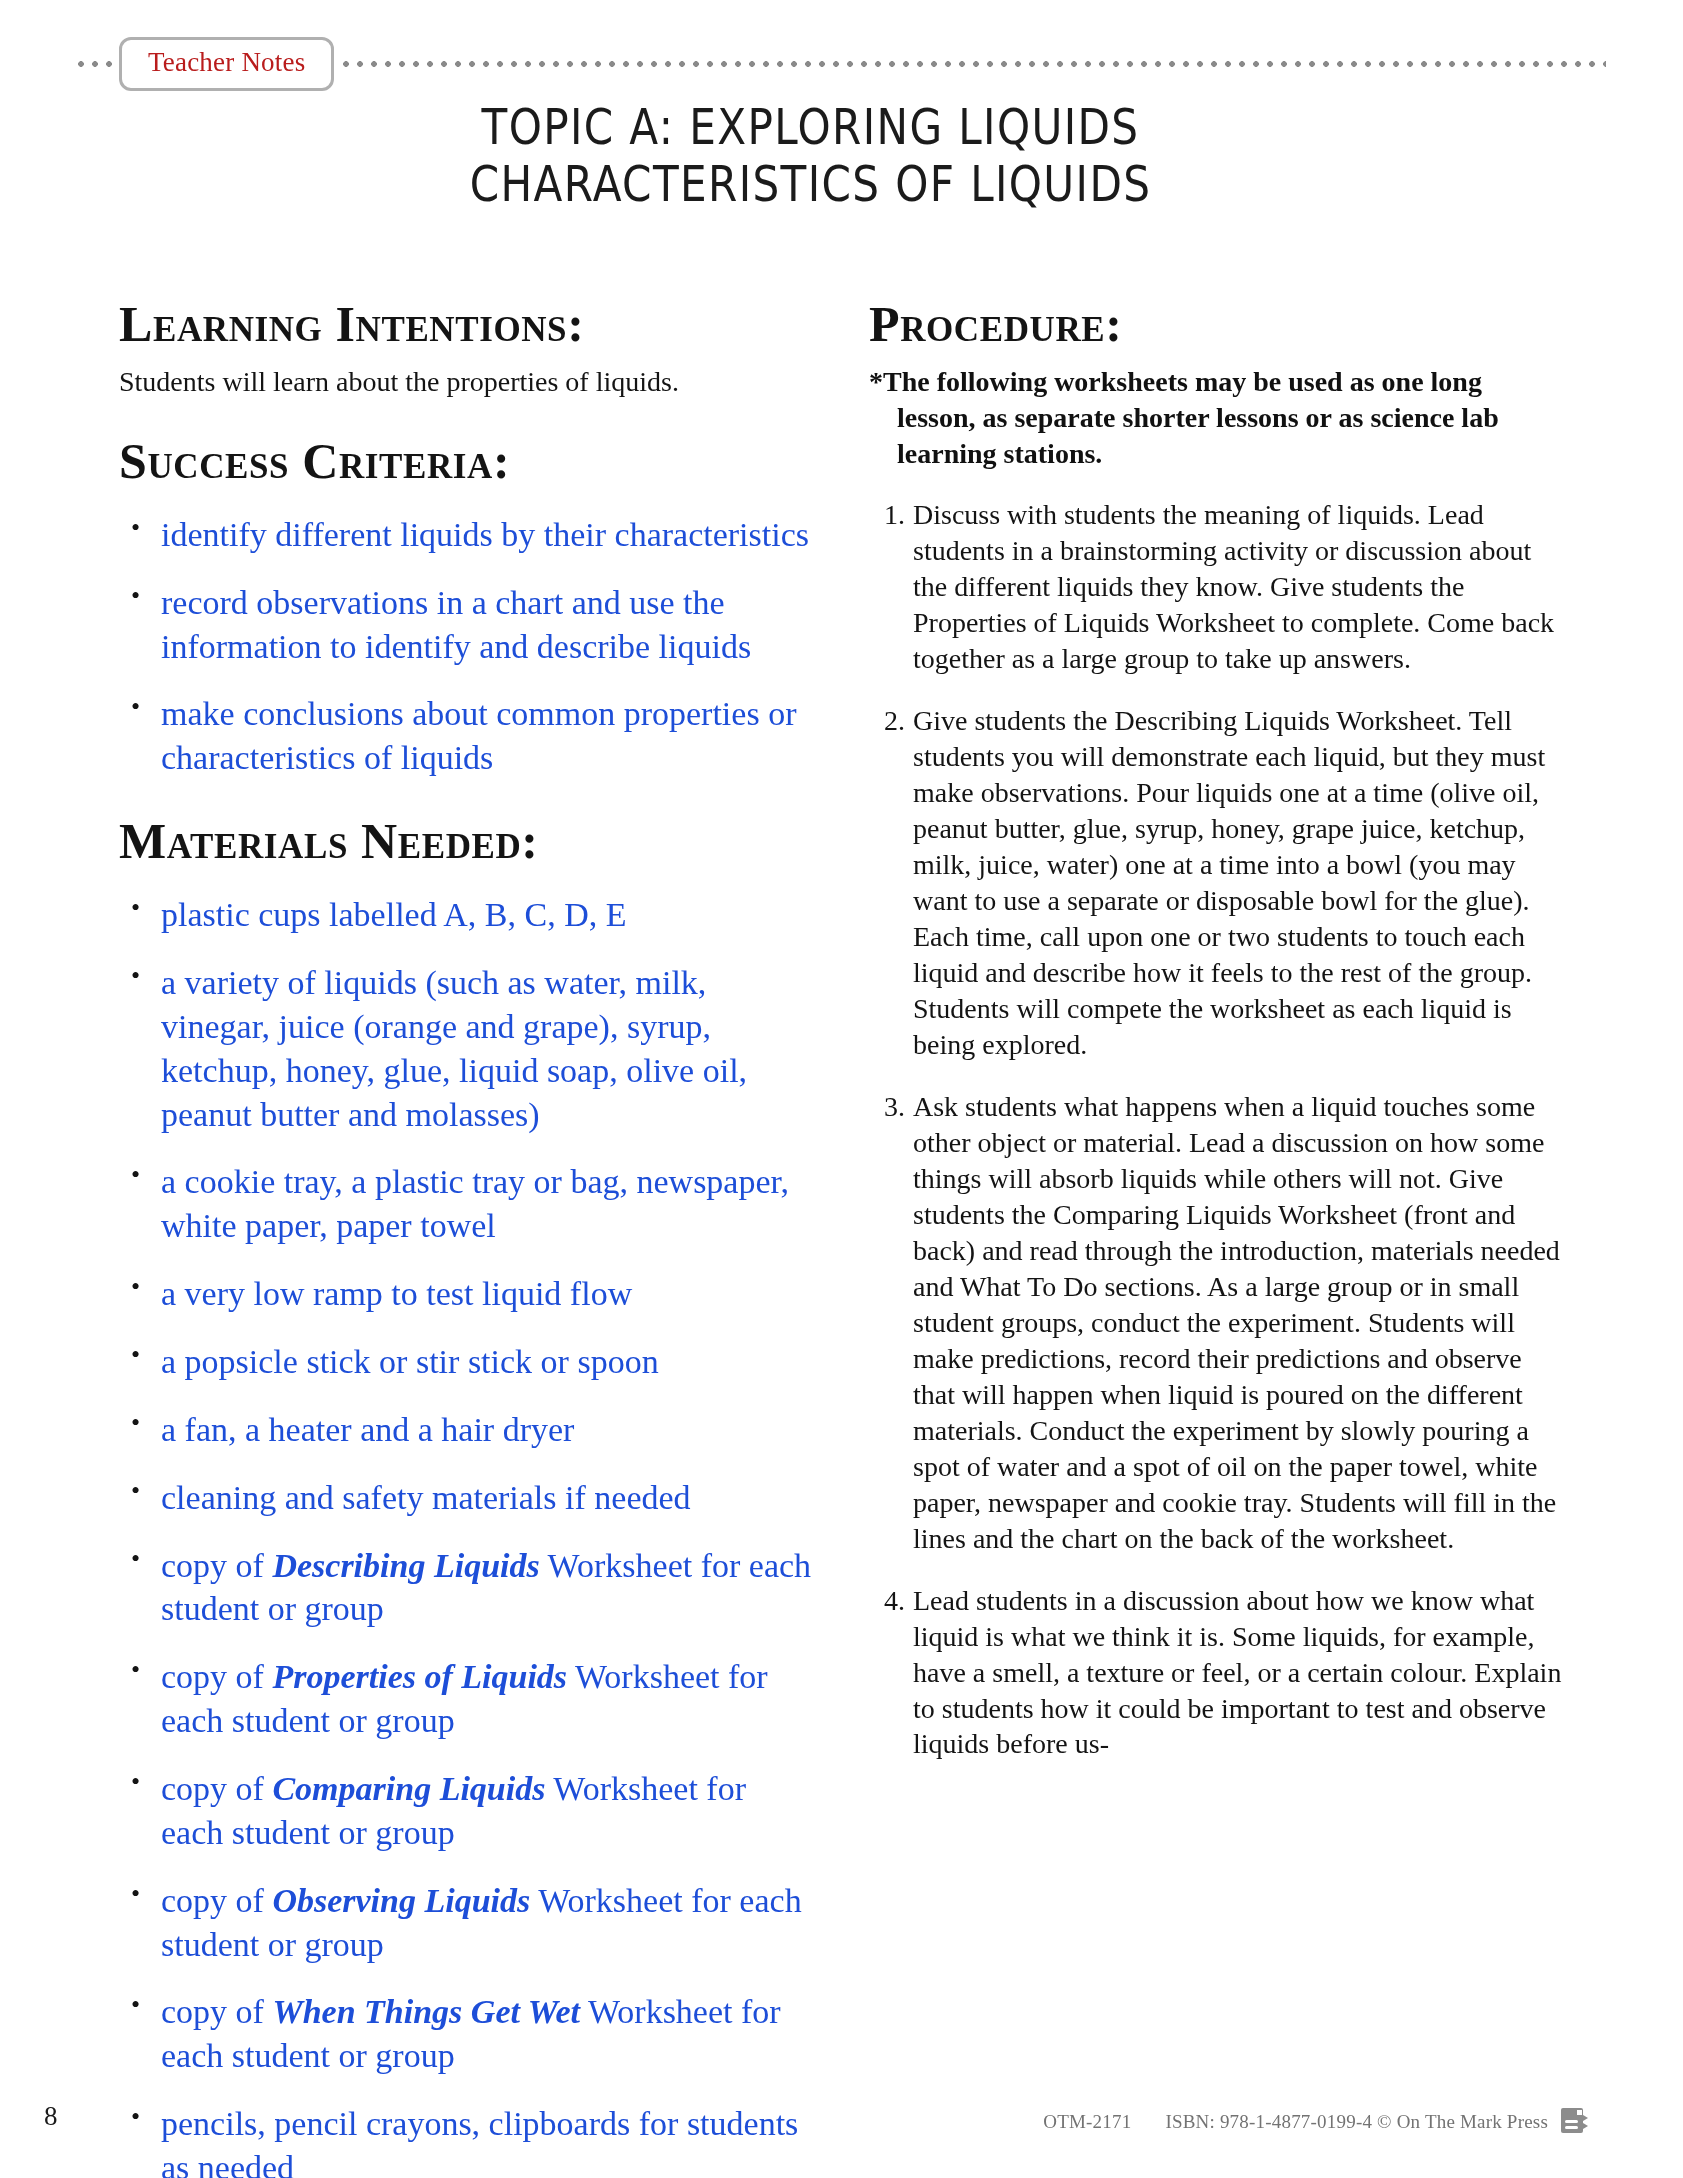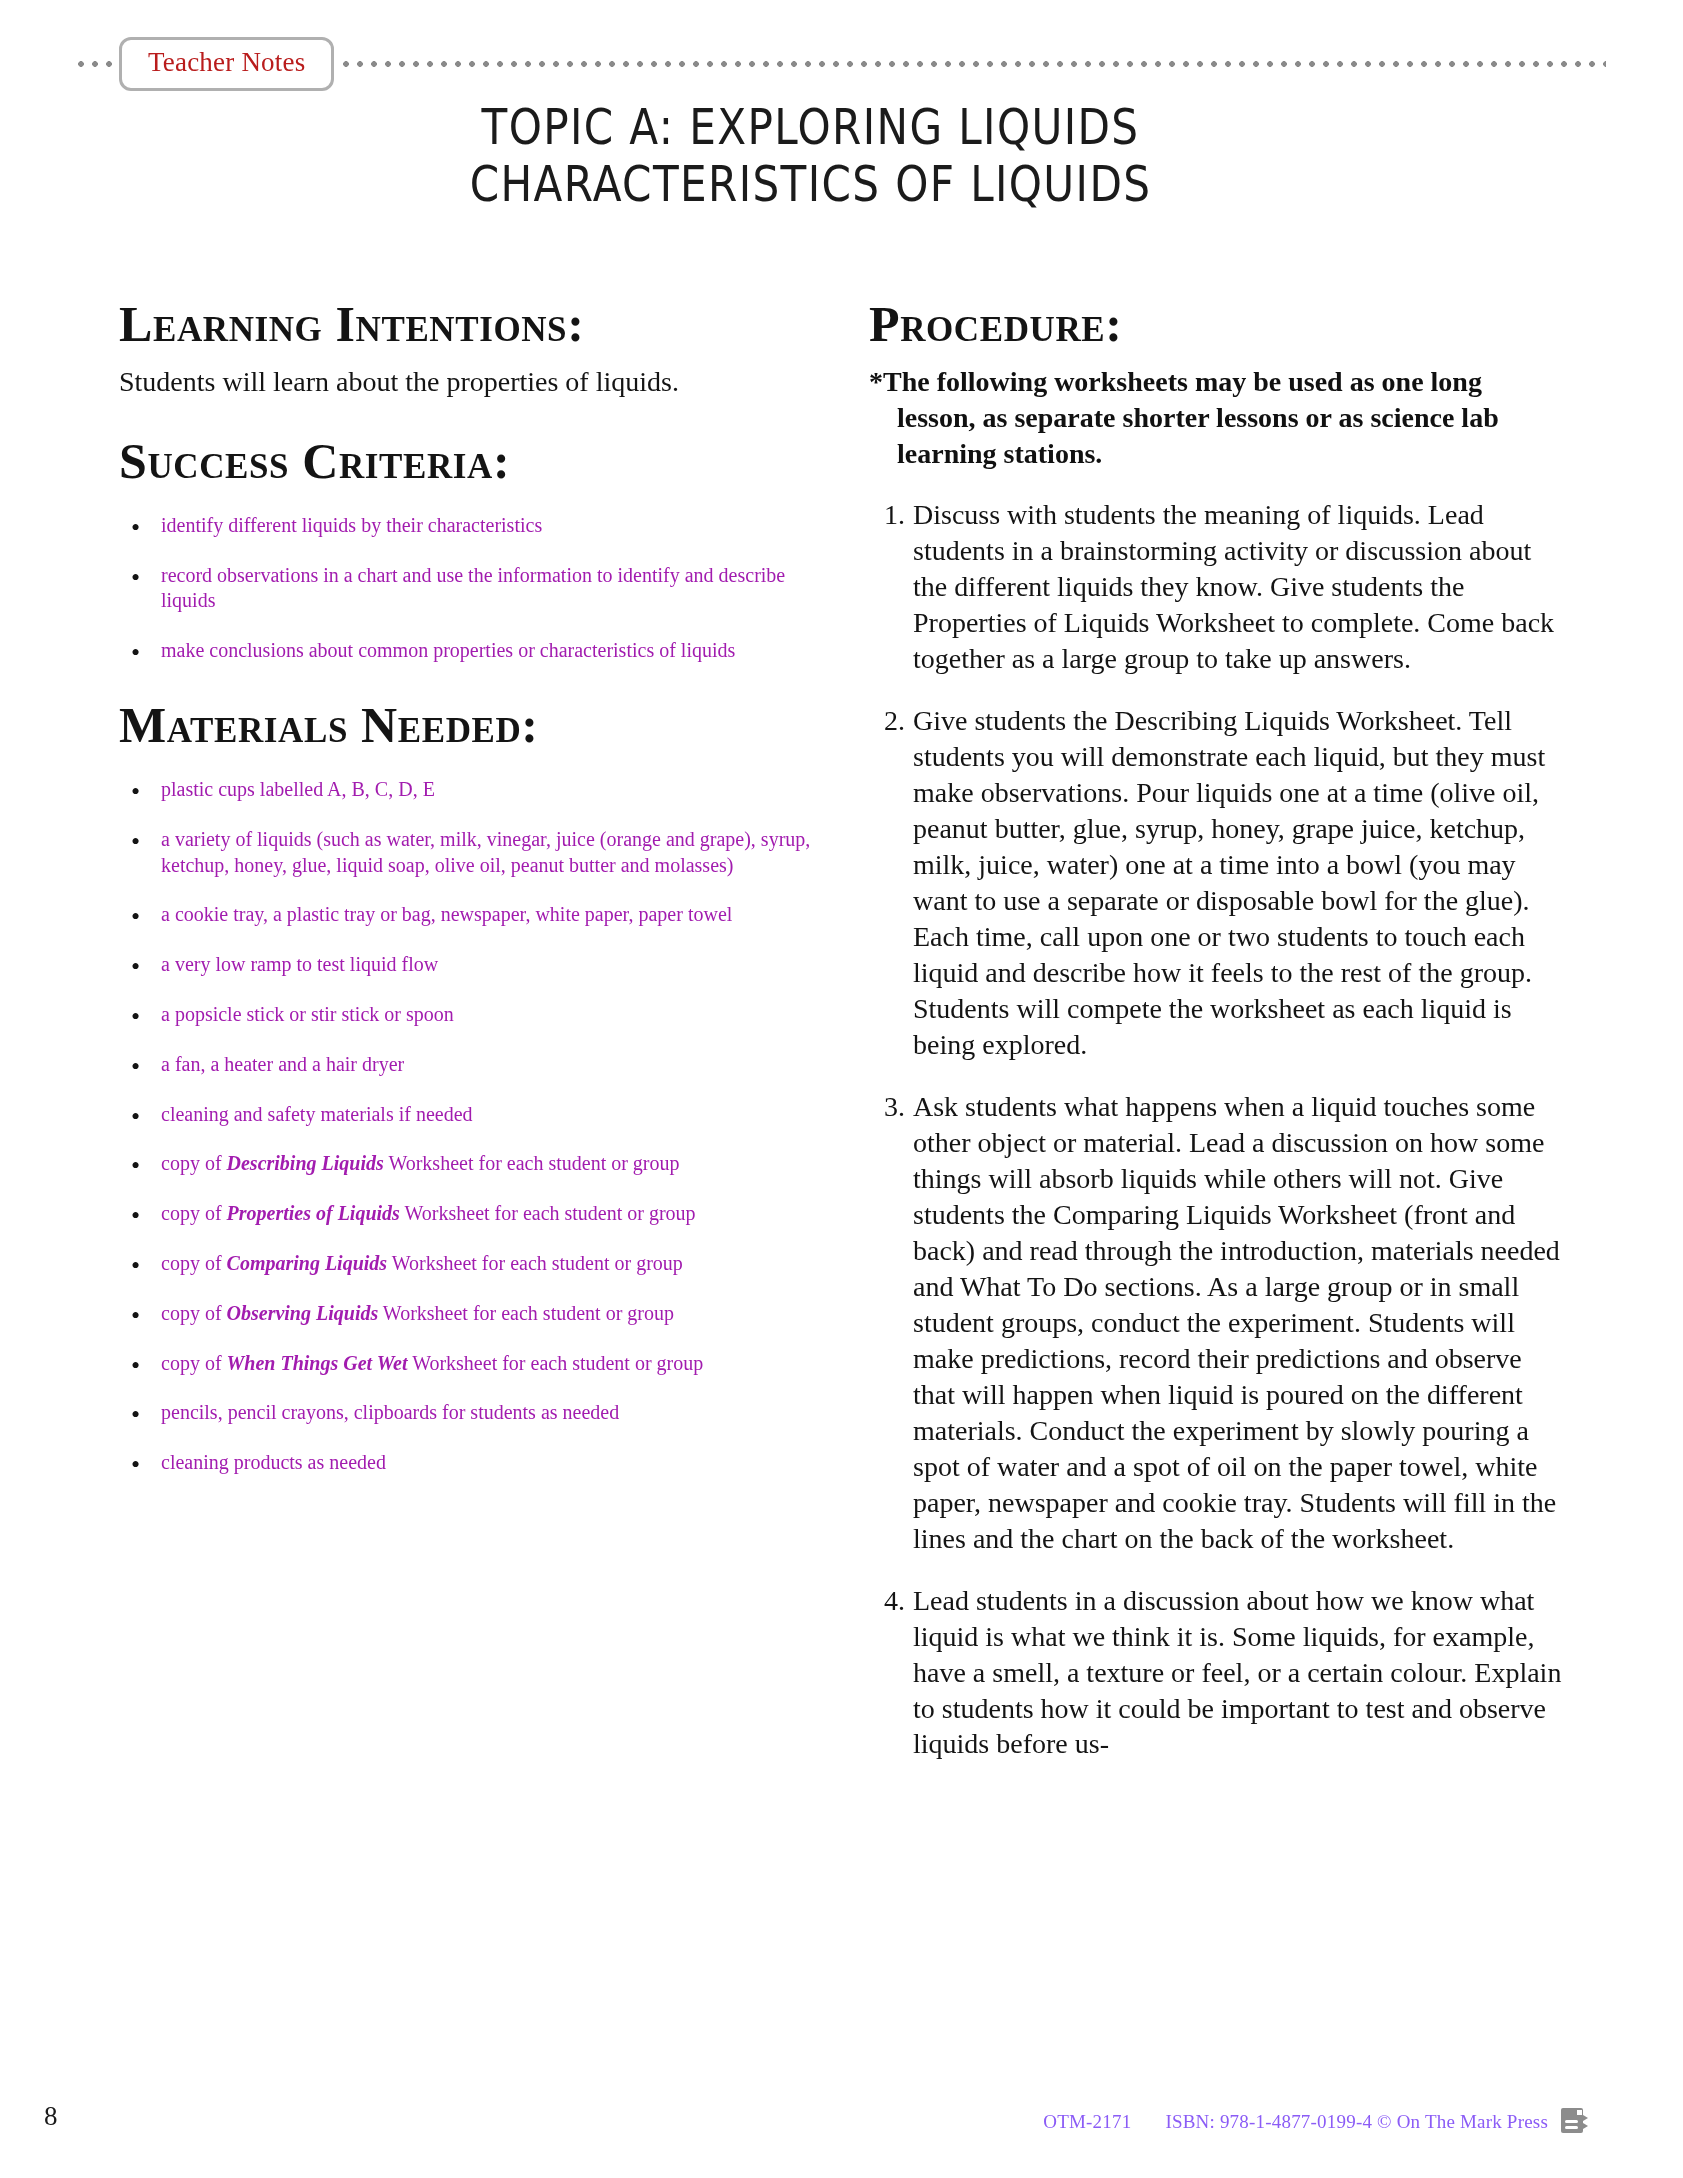--- a/index.html
+++ b/index.html
@@ -102,23 +102,23 @@
 
   ul.bullets {
     list-style: none;
     margin: 4px 0 0 0;
     padding: 0;
   }
   ul.bullets > li {
     position: relative;
     padding-left: 42px;
     margin-bottom: 16px;
-    font-size: 20px;
+    font-size: 34px;
     line-height: 1.29;
-    color: #a21caf;
+    color: #1d4ed8;
     margin-top: 24px;
   }
   ul.bullets > li::before {
     content: "\2022";
     position: absolute;
     left: 12px;
     top: -2px;
     font-size: 26px;
     color: #141414;
   }
@@ -169,21 +169,21 @@
     color: #1a1a1a;
   }
   .footer-meta {
     position: absolute;
     right: 91px;
     top: 2105px;
     display: flex;
     align-items: center;
     gap: 10px;
     font-size: 19px;
-    color: #8b5cf6;
+    color: #737373;
     letter-spacing: 0.2px;
     white-space: nowrap;
   }
   .footer-meta .sep { display: inline-block; width: 14px; }
   .logo-mark {
     display: inline-block;
     width: 34px;
     height: 34px;
     position: relative;
     flex: 0 0 auto;

